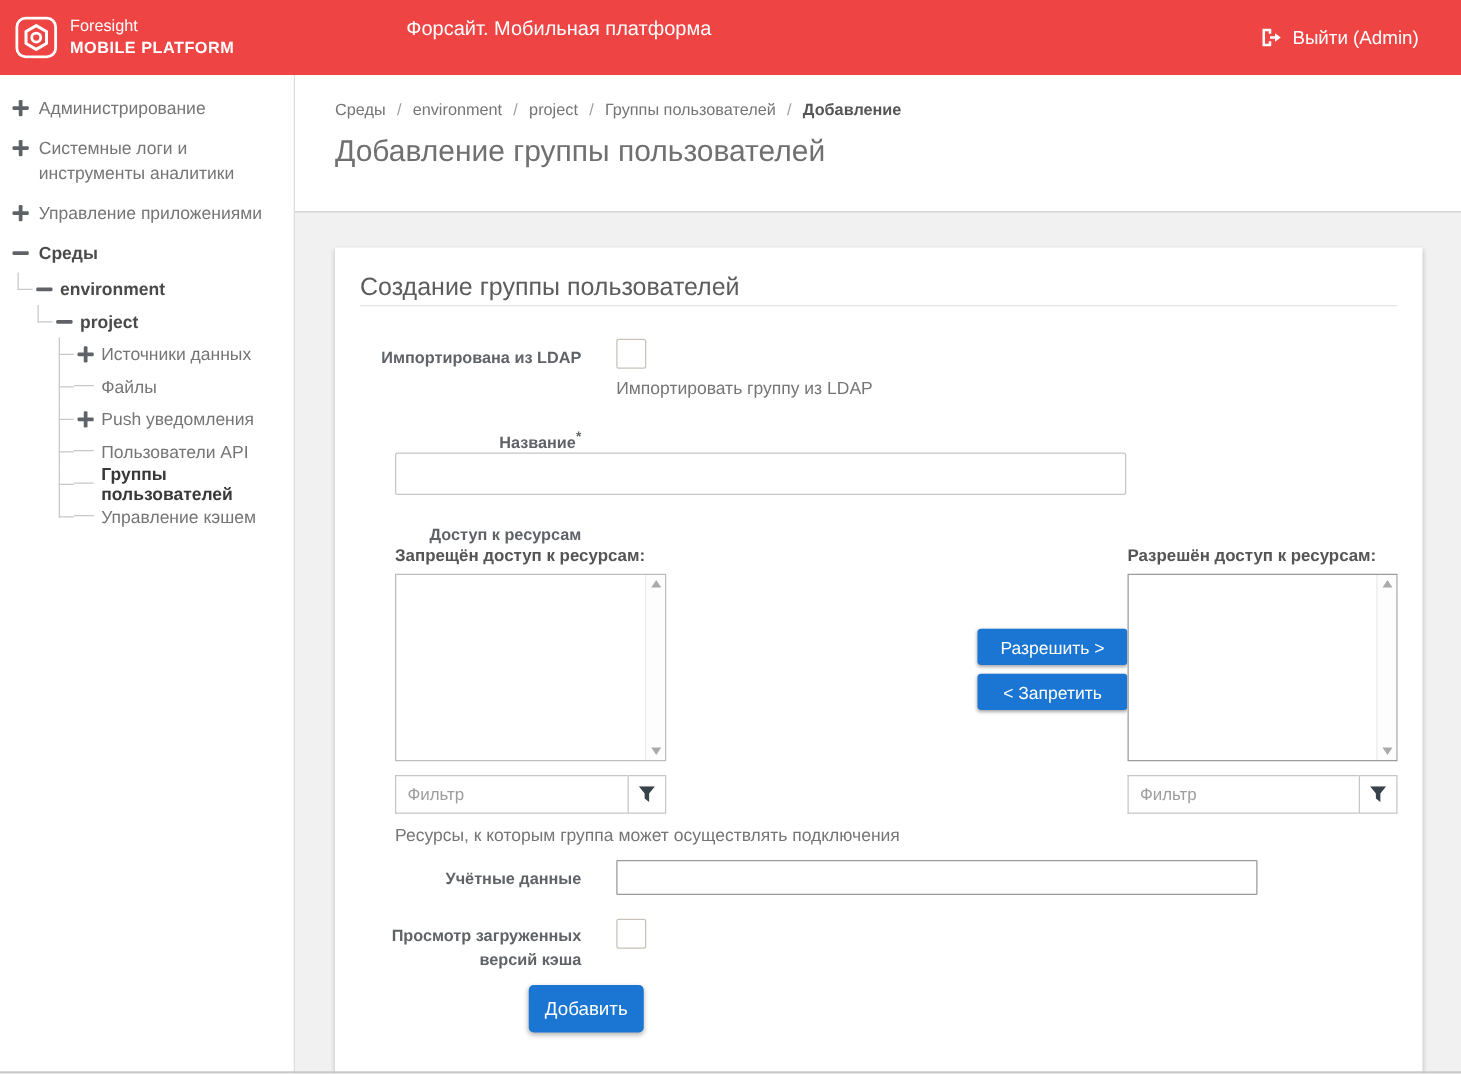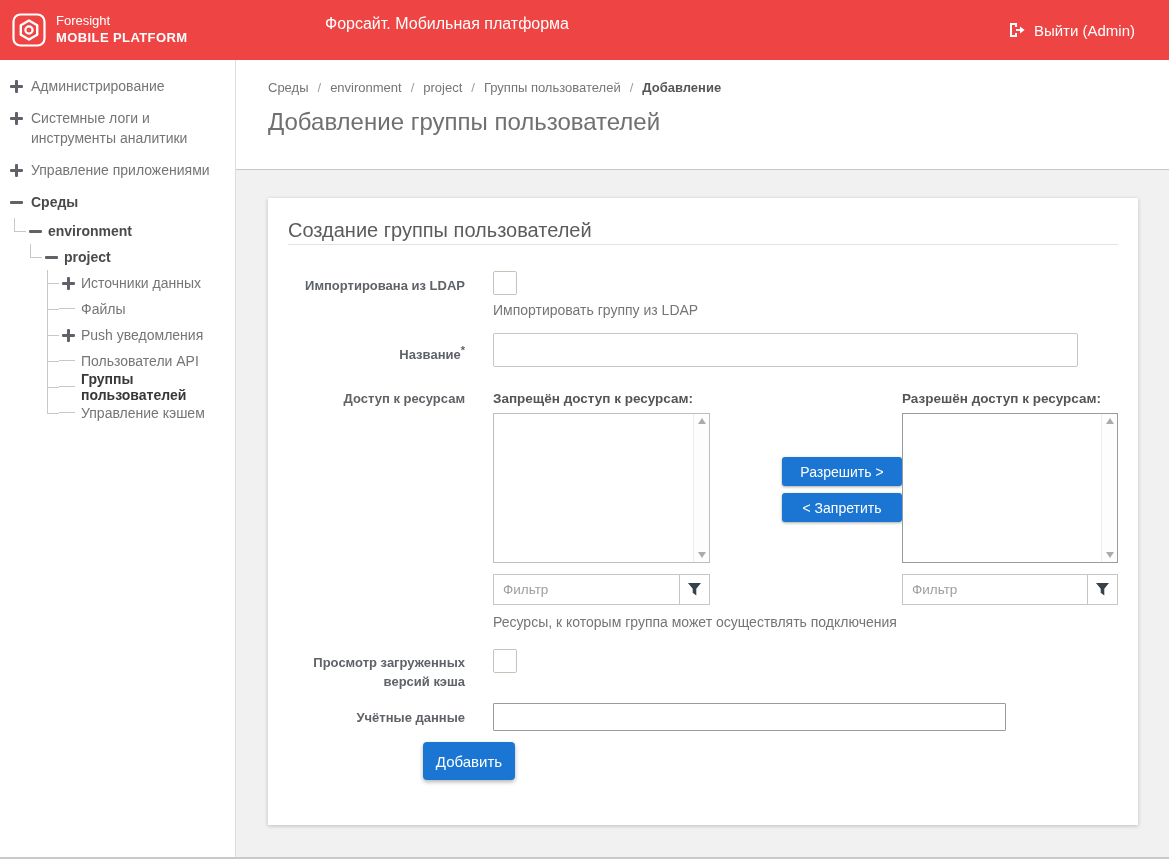--- a/index.html
+++ b/index.html
@@ -52,23 +52,23 @@
   
   .page-body { flex:1; overflow:hidden; }
   .card { margin:28px 31px 0 32px; background:#fff; box-shadow:0 1px 4px rgba(0,0,0,.22); padding:20px 20px 42px; min-height:627px; }
   .card-title { margin:0; font-size:20px; font-weight:400; color:#5c5c5c; line-height:24px; padding-bottom:2px; border-bottom:1px solid #e3e3e3; }
 
   
   .frow { display:flex; }
   .flabel { width:177px; flex:none; text-align:right; font-size:13px; font-weight:700; color:#5f6368; line-height:17px; padding-top:6px; }
   .fctrl { margin-left:28px; flex:1; min-width:0; }
   .row-ldap { margin-top:26px; }
-  .row-name { margin-top:15px; }
+  .row-name { margin-top:15px;flex-direction:column; }
   .row-name .flabel { padding-top:9px; }
-  .row-access { margin-top:23px; }
+  .row-access { margin-top:23px;flex-direction:column; }
   .row-access .flabel { padding-top:0; }
   .row-cred { margin-top:12px; }
   .row-cache { margin-top:19px; }
   .row-cache .flabel { padding-top:4px; line-height:19px; }
   .row-submit { margin-top:11px; margin-left:135px; }
 
   .checkbox { width:24px; height:24px; border:1px solid #c8c2ba; border-radius:2px; background:#fff; cursor:pointer; }
   .check-helper { margin-top:7px; font-size:14px; color:#757575; }
   .text-input { width:585px; height:34px; border:1px solid #c6c6c6; border-radius:2px; font-size:14px; padding:0 10px; color:#333; outline:none; background:#fff; font-family:inherit; }
   .cred-input { width:513px; height:28px; border:1px solid #9a9a9a; border-radius:1px; font-size:14px; padding:0 9px; color:#333; outline:none; background:#fff; font-family:inherit; }
@@ -268,31 +268,31 @@
                           <path d="M0 0 h13 l-4.7 5.8 v6.7 l-3.6 -2.8 v-3.9 Z" fill="#37424a"></path>
                         </svg>
                     </button>
                   </div>
                 </div>
               </div>
               <div class="access-helper">Ресурсы, к которым группа может осуществлять подключения</div>
             </div>
           </div>
 
+          <div class="frow row-cred">
+            <div class="flabel">Учётные данные</div>
+            <div class="fctrl">
+              <input class="cred-input" type="text" value="" style="">
+            </div>
+          </div>
+
           <div class="frow row-cache">
             <div class="flabel">Просмотр загруженных версий кэша</div>
             <div class="fctrl">
               <div class="checkbox"></div>
-            </div>
-          </div>
-
-          <div class="frow row-cred">
-            <div class="flabel">Учётные данные</div>
-            <div class="fctrl">
-              <input class="cred-input" type="text" value="" style="">
             </div>
           </div>
 
           <div class="row-submit">
             <button class="submit-btn">Добавить</button>
           </div>
 
         </div>
       </div>
     </section>

